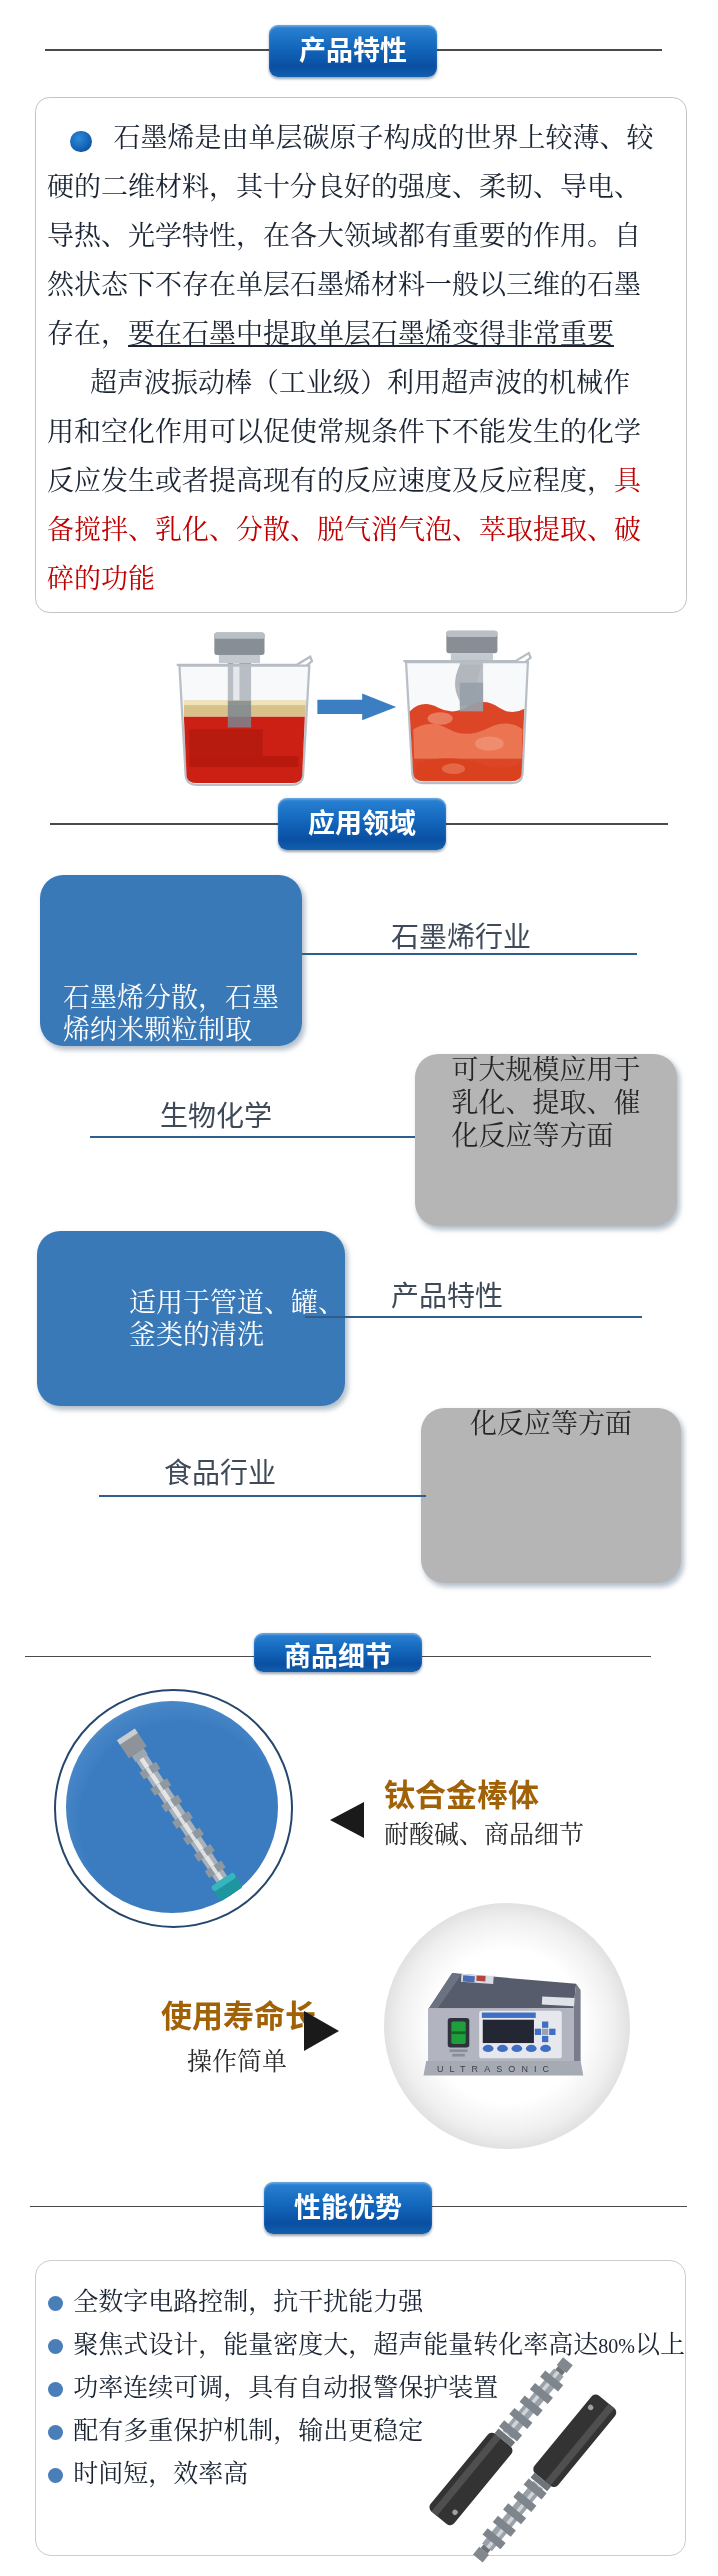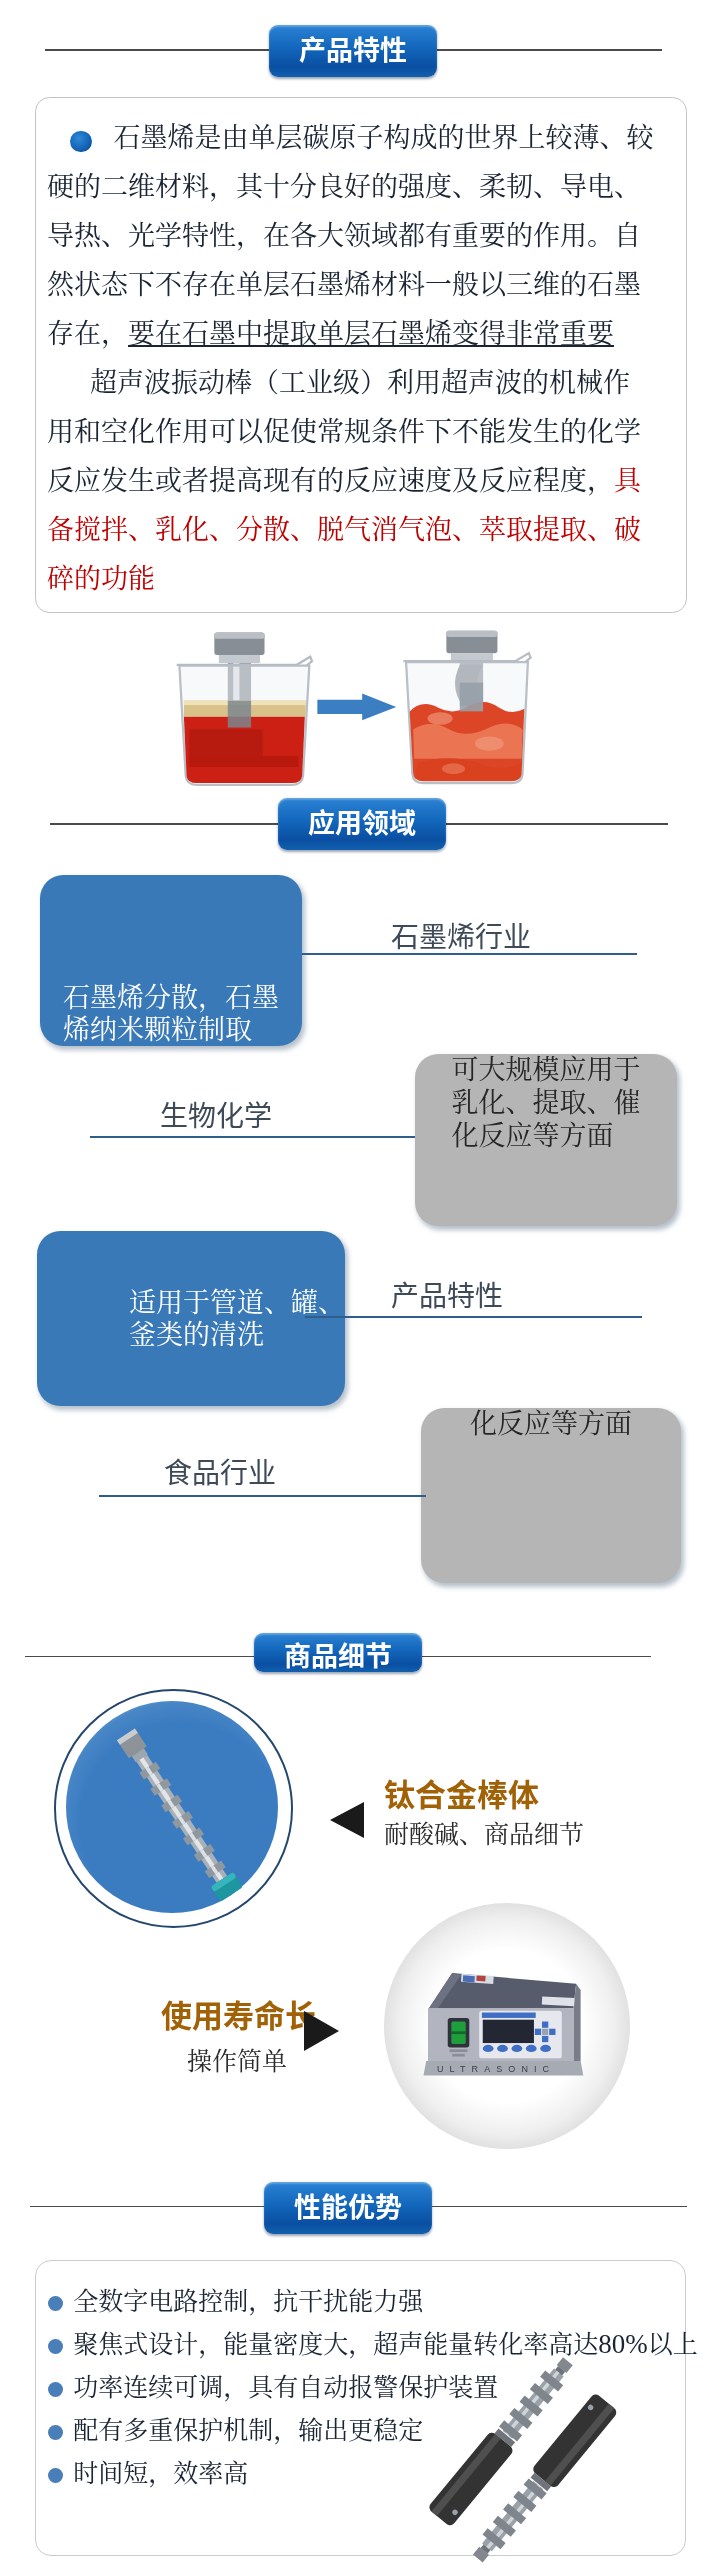--- a/index.html
+++ b/index.html
@@ -208,21 +208,21 @@
 <div class="abs" style="left:304px;top:2011px;width:0;height:0;border-left:35px solid #1a1a1a;border-top:20px solid transparent;border-bottom:20px solid transparent;"></div>
 
 <div class="hline" style="left:30px;top:2206px;width:657px;height:0.9px;"></div>
 <div class="tab" style="left:264px;top:2182px;">性能优势</div>
 
 <div class="abs" style="left:35px;top:2260px;width:649px;height:294px;
      border:1.8px solid #cccccc;border-radius:16px;"></div>
 
 <div class="abs" id="advlist" style="left:48px;top:2280px;font-size:25px;color:#1a2433;white-space:nowrap;">
   <div style="height:43px;line-height:43px;"><span class="dot"></span>全数字电路控制，抗干扰能力强</div>
-  <div style="height:43px;line-height:43px;"><span class="dot"></span>聚焦式设计，能量密度大，超声能量转化率高达<span style="font-size:27px;">80%</span>以上</div>
+  <div style="height:43px;line-height:43px;"><span class="dot"></span>聚焦式设计，能量密度大，超声能量转化率高达<span style="font-size:20px;">80%</span>以上</div>
   <div style="height:43px;line-height:43px;"><span class="dot"></span>功率连续可调，具有自动报警保护装置</div>
   <div style="height:43px;line-height:43px;"><span class="dot"></span>配有多重保护机制，输出更稳定</div>
   <div style="height:43px;line-height:43px;"><span class="dot"></span>时间短，效率高</div>
 </div>
 <style>
 .dot{display:inline-block;width:15.3px;height:15.3px;border-radius:50%;background:#4a7eb8;margin-right:10px;vertical-align:-0.9px;}
 </style>
 
 <svg class="abs" style="left:409px;top:2349px;" width="260" height="220" viewBox="0 0 290 245">
   <defs>

